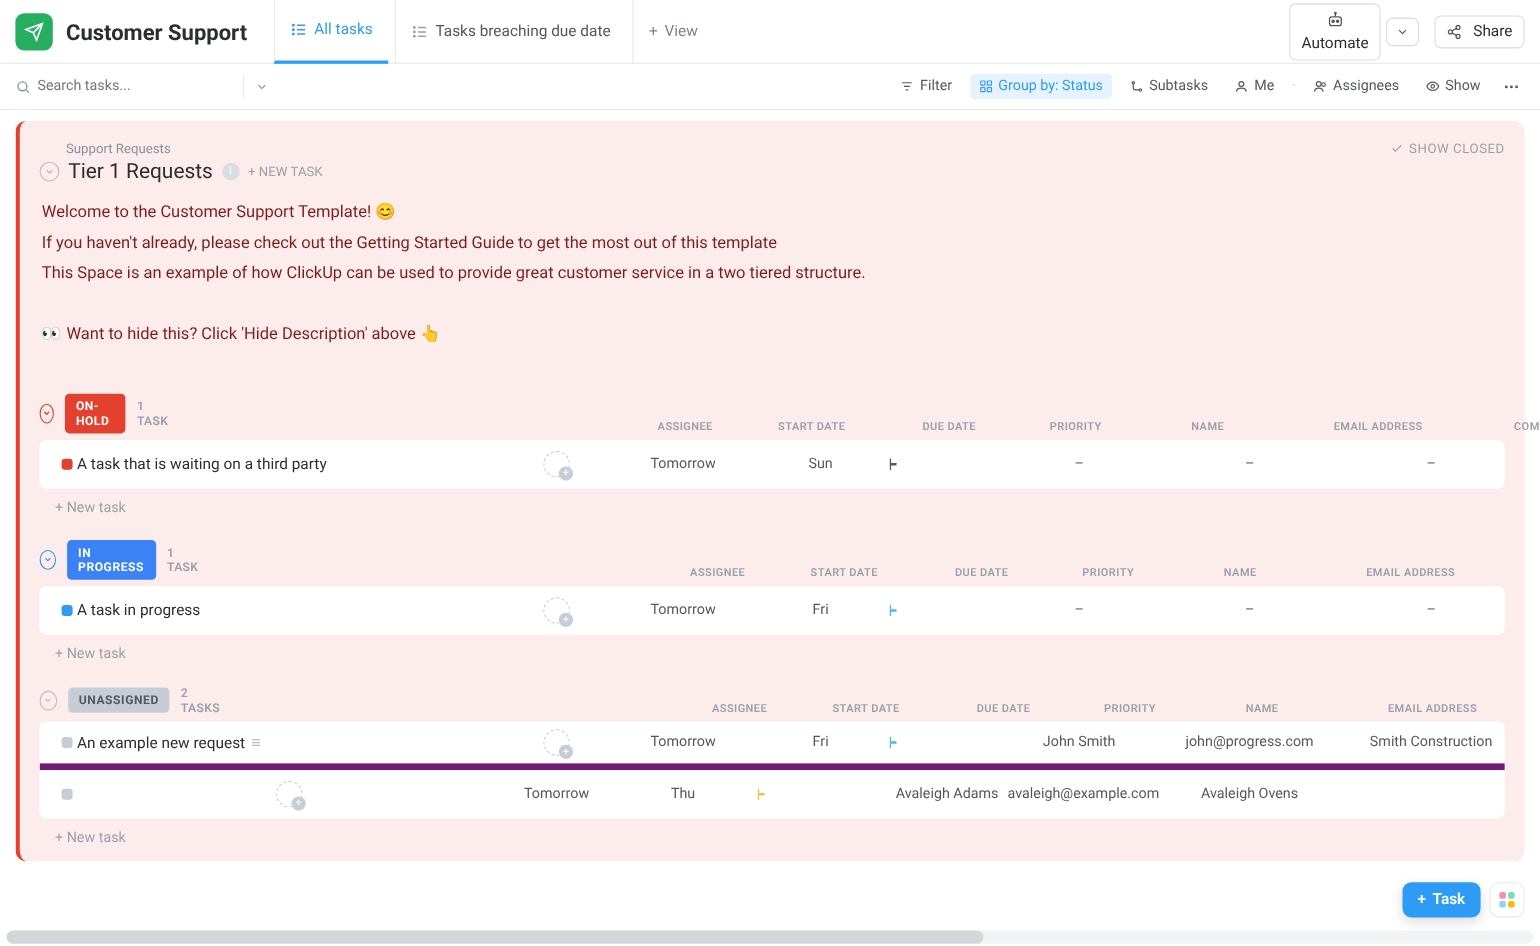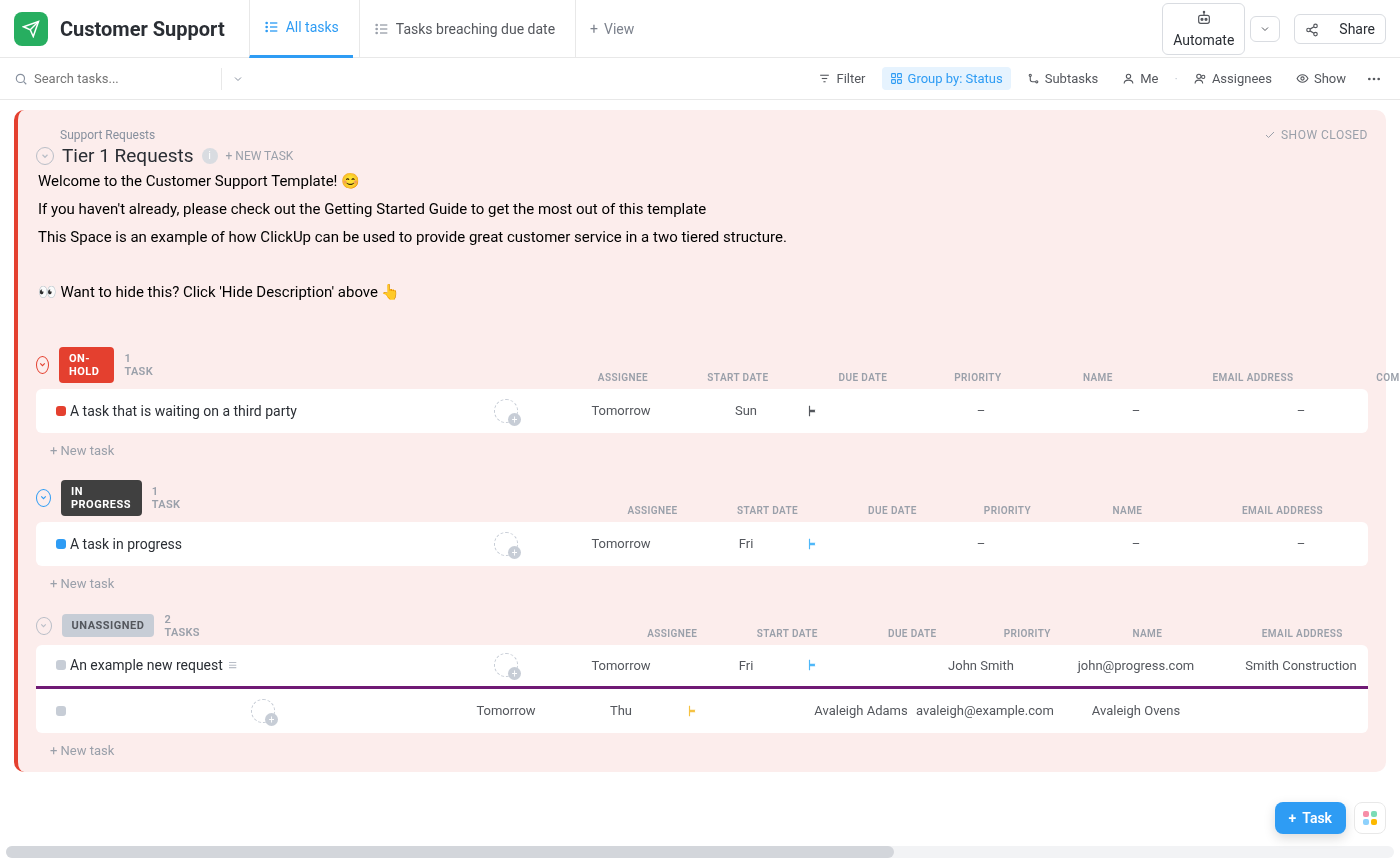--- a/index.html
+++ b/index.html
@@ -8,50 +8,50 @@
 .app-icon { width:34px; height:34px; background:#27ae60; border-radius:8px; display:flex; align-items:center; justify-content:center; color:#fff; }
 .app-icon svg { width:18px; height:18px; }
 .space-title { font-size:20px; font-weight:700; color:#2a2e34; margin-left:6px; margin-right:18px; }
 .tab { display:flex; align-items:center; gap:6px; padding:0 14px; height:58px; color:#54575d; font-size:14px; cursor:pointer; border-left:1px solid #e8e8e8; }
 .tab.active { color:#2e9cf4; border-bottom:3px solid #2e9cf4; font-weight:400; }
 .tab .list-icon { width:16px; height:16px; }
 .add-view { display:flex; align-items:center; gap:6px; padding:0 14px; color:#7c828d; font-size:14px; cursor:pointer; border-left:1px solid #e8e8e8; height:58px;}
 .spacer { flex:1; }
 .automate-btn { display:flex; align-items:center; gap:6px; border:1px solid #d9dce1; border-radius:6px; padding:6px 10px; font-size:14px; color:#2a2e34; cursor:pointer;flex-direction:column; }
 .chev-btn { border:1px solid #d9dce1; border-radius:6px; padding:6px 8px; cursor:pointer; color:#54575d; margin-left:-1px;}
-.share-btn { display:flex; align-items:flex-end; gap:20px; border:1px solid #d9dce1; border-radius:6px; padding:6px 10px; font-size:14px; color:#2a2e34; cursor:pointer; margin-left:8px; }
+.share-btn { display:flex; align-items:center; gap:10px; border:1px solid #d9dce1; border-radius:6px; padding:6px 10px; font-size:14px; color:#2a2e34; cursor:pointer; margin-left:8px; }
 .toolbar { display:flex; align-items:center; height:42px; border-bottom:1px solid #e8e8e8; padding:0 14px; gap:8px; font-size:13px; color:#54575d; }
 .search-wrap { display:flex; align-items:center; gap:6px; color:#87909e; width:230px; }
 .search-wrap input { border:none; outline:none; font-size:13px; color:#54575d; width:140px; background:transparent; }
 .search-wrap .chev { margin-left:auto; border-left:1px solid #e8e8e8; padding-left:10px; height:22px; display:flex; align-items:center; }
 .tool-item { display:flex; align-items:center; gap:5px; padding:4px 8px; border-radius:4px; cursor:pointer; }
 .tool-item.active { background:#e6f3fe; color:#2e9cf4; }
 .tool-dots { cursor:pointer; padding:4px; }
 .content { position:absolute; top:100px; left:0; right:0; bottom:16px; overflow:auto; padding:10px 14px 60px 14px; }
 .list-block { background:#fcedec; border-radius:10px; padding:18px 18px 10px 18px; border-left:4px solid #e4402f; position:relative; }
 .breadcrumb { font-size:12px; color:#87909e; margin-left:24px; }
 .list-header { display:flex; align-items:center; gap:8px; margin-top:2px; }
 .collapse-circ { width:18px; height:18px; border:1.5px solid #b9bec7; border-radius:50%; display:flex; align-items:center; justify-content:center; color:#b9bec7; cursor:pointer; }
 .list-title { font-size:19px; font-weight:400; color:#2a2e34; }
 .info-dot { width:16px; height:16px; border-radius:50%; background:#d9dce1; color:#fff; font-size:11px; display:flex; align-items:center; justify-content:center; }
 .new-task-inline { font-size:12px; color:#9aa0aa; cursor:pointer; }
 .show-closed { position:absolute; top:18px; right:18px; font-size:12px; color:#9aa0aa; letter-spacing:.5px; display:flex; align-items:center; gap:5px; cursor:pointer;}
-.desc { font-size:15px; color:#000000; line-height:1.85; margin:1px 0 40px 2px; }
+.desc { font-size:15px; color:#7f1d1d; line-height:1.85; margin:12px 0 40px 2px; }
 .group { margin-top:18px; }
 .group-head { display:flex; align-items:center; gap:10px; font-size:11px; color:#87909e; letter-spacing:.3px; }
 .group-head .collapse-circ { width:18px; height:18px; }
 .status-pill { padding:5px 10px; border-radius:4px; font-size:11px; font-weight:700; letter-spacing:.5px; color:#fff; }
 .pill-onhold { background:#e4402f; }
-.pill-inprogress { background:#404040; }
+.pill-inprogress { background:#3b82f6; }
 .pill-unassigned { background:#c7cdd6; color:#54575d; }
 .count { font-size:11px; color:#9aa0aa; font-weight:600; }
 .cols { display:grid; grid-template-columns: 420px 100px 130px 120px 110px 130px 180px 150px; gap:0; font-size:10px; color:#9aa0aa; font-weight:600; letter-spacing:.4px; text-align:center; margin-left:auto; }
 .cols>div:first-child{ text-align:left; visibility:hidden;}
 .task-rows { background:#fff; border-radius:6px; margin-top:6px; overflow:hidden; }
-.task-row { display:grid; grid-template-columns: 34px 386px 100px 130px 120px 110px 130px 180px 150px; align-items:center; min-height:44px; font-size:14px; color:#2a2e34; border-bottom:3px solid #701a75; padding:4px 0;}
+.task-row { display:grid; grid-template-columns: 34px 386px 100px 130px 120px 110px 130px 180px 150px; align-items:center; min-height:44px; font-size:14px; color:#2a2e34; border-bottom:6px solid #701a75; padding:4px 0;}
 .task-row:last-child { border-bottom:none; }
 .task-row .cell { text-align:center; color:#54575d; font-size:13px; }
 .task-row .title-cell { text-align:right; display:flex; align-items:center; gap:8px; }
 .status-sq { width:10px; height:10px; border-radius:3px; margin-left:20px; }
 .sq-red { background:#e4402f; } .sq-blue { background:#2e9cf4; } .sq-grey { background:#c7cdd6; }
 .assignee-ph { width:24px; height:24px; border-radius:50%; border:1px dashed #c7cdd6; position:relative; margin:0 auto; }
 .assignee-ph::after { content:"+"; position:absolute; right:-4px; bottom:-4px; width:13px; height:13px; border-radius:50%; background:#c7cdd6; color:#fff; font-size:10px; display:flex; align-items:center; justify-content:center; }
 .flag { color:#c7cdd6; }
 .flag.blue { color:#4fb8f9; } .flag.yellow { color:#f5c243; }
 .new-task-row { font-size:13px; color:#9aa0aa; padding:10px 0 4px 14px; cursor:pointer; }

